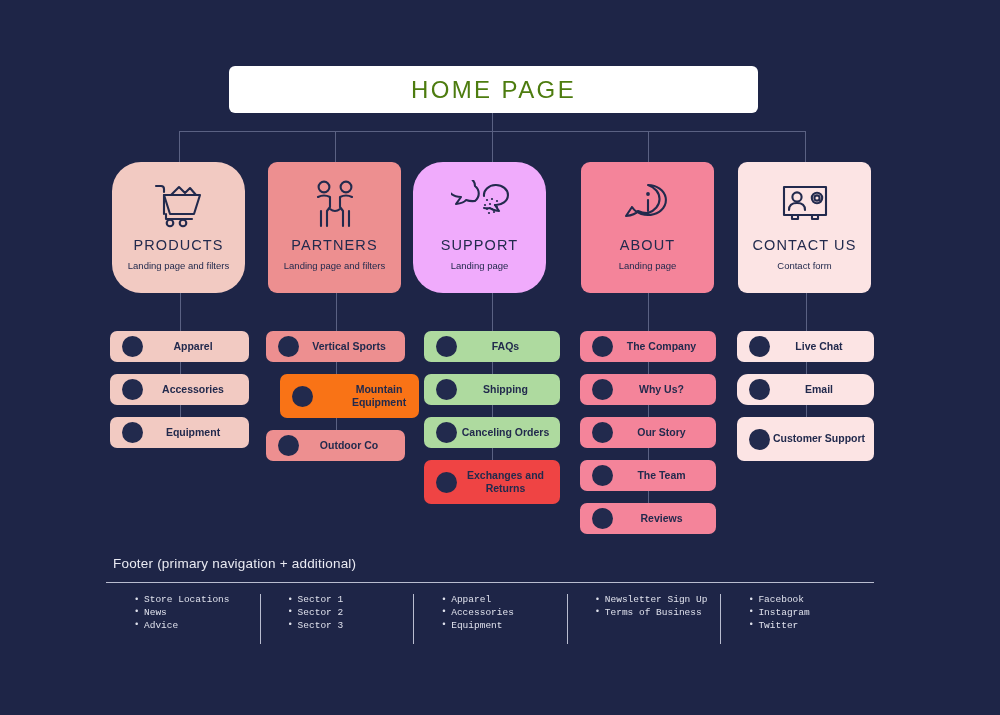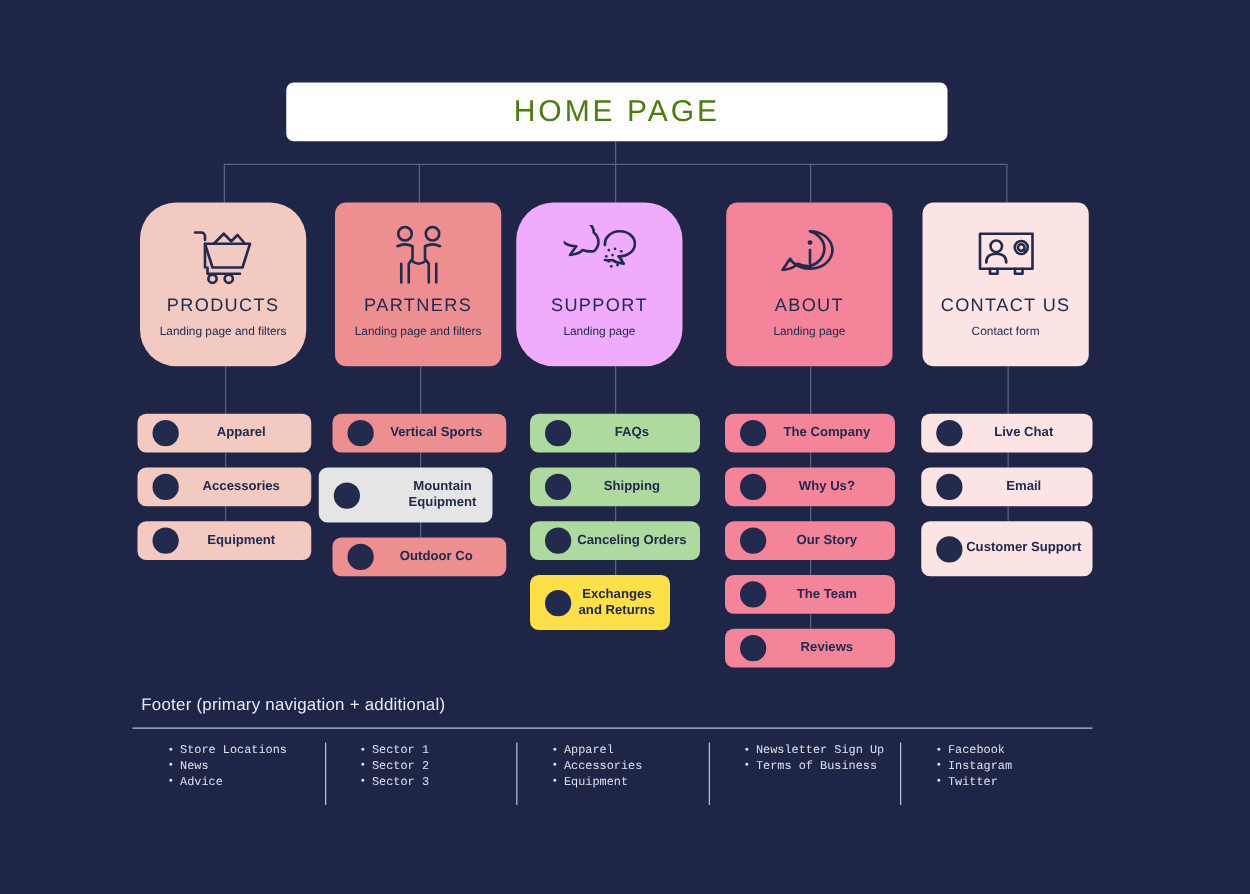--- a/index.html
+++ b/index.html
@@ -164,21 +164,21 @@
             <path fill="none" stroke="#222a4d" stroke-width="2.1" stroke-linecap="round" stroke-linejoin="round" d="M20 30 q5 4 10 0"></path>
           </svg>
         </div>
         <div class="cat-title">PARTNERS</div>
         <div class="cat-sub">Landing page and filters</div>
       </div>
       <div class="pill" style="left: 266px; top: 331px; width: 139px; height: 31px; background: rgb(237, 143, 144);">
         <span class="dot"></span>
         <span class="plabel">Vertical Sports</span>
       </div>
-      <div class="pill" style="left: 255px; top: 374px; width: 139px; height: 44px; background: #e5e5e5; gap: 32px;">
+      <div class="pill" style="left: 280px; top: 374px; width: 139px; height: 44px; background: #f97316; gap: 32px;">
         <span class="dot"></span>
         <span class="plabel">Mountain Equipment</span>
       </div>
       <div class="pill" style="left: 266px; top: 430px; width: 139px; height: 31px; background: rgb(237, 143, 144);">
         <span class="dot"></span>
         <span class="plabel">Outdoor Co</span>
       </div>
       <div class="cat-card" style="left: 413px; background: #f0abfc; border-radius: 30px;">
         <div class="cat-icon">
           <svg width="58" height="50" viewBox="0 0 58 50">
@@ -207,21 +207,21 @@
         <span class="plabel">FAQs</span>
       </div>
       <div class="pill" style="left: 424px; top: 374px; width: 136px; height: 31px; background: rgb(174, 218, 159);">
         <span class="dot"></span>
         <span class="plabel">Shipping</span>
       </div>
       <div class="pill" style="left: 424px; top: 417px; width: 136px; height: 31px; background: rgb(174, 218, 159);">
         <span class="dot"></span>
         <span class="plabel">Canceling Orders</span>
       </div>
-      <div class="pill" style="left: 424px; top: 460px; width: 112px; height: 44px; background: #fde047;">
+      <div class="pill" style="left: 424px; top: 460px; width: 136px; height: 44px; background: #ef4444;">
         <span class="dot"></span>
         <span class="plabel">Exchanges and Returns</span>
       </div>
       <div class="cat-card" style="left: 581px; background: rgb(244, 132, 154);">
         <div class="cat-icon">
           <svg width="50" height="50" viewBox="0 0 50 50">
             <path fill="none" stroke="#222a4d" stroke-width="2.1" stroke-linecap="round" stroke-linejoin="round" d="M25 5 a18 15 0 1 1 -16 22 l-6 9 q9-1 12-5 a22 22 0 0 0 10 2 a18 15 0 0 0 0-28 Z"></path>
             <circle fill="#222a4d" cx="25" cy="14" r="1.9"></circle>
             <path fill="none" stroke="#222a4d" stroke-width="2.1" stroke-linecap="round" stroke-linejoin="round" d="M25 20 v11"></path>
           </svg>
@@ -261,21 +261,21 @@
             <path fill="none" stroke="#222a4d" stroke-width="2.1" stroke-linecap="round" stroke-linejoin="round" d="M34 34 v4 h6 v-4"></path>
           </svg>
         </div>
         <div class="cat-title">CONTACT US</div>
         <div class="cat-sub">Contact form</div>
       </div>
       <div class="pill" style="left: 737px; top: 331px; width: 137px; height: 31px; background: rgb(252, 228, 228);">
         <span class="dot"></span>
         <span class="plabel">Live Chat</span>
       </div>
-      <div class="pill" style="left: 737px; top: 374px; width: 137px; height: 31px; background: rgb(252, 228, 228);">
+      <div class="pill" style="left: 737px; top: 374px; width: 137px; height: 31px; background: rgb(252, 228, 228); border-radius: 11px;">
         <span class="dot"></span>
         <span class="plabel">Email</span>
       </div>
       <div class="pill" style="left: 737px; top: 417px; width: 137px; height: 44px; background: rgb(252, 228, 228);">
         <span class="dot"></span>
         <span class="plabel">Customer Support</span>
       </div>
     </div>
 
   <div class="footer-title">Footer (primary navigation + additional)</div>

